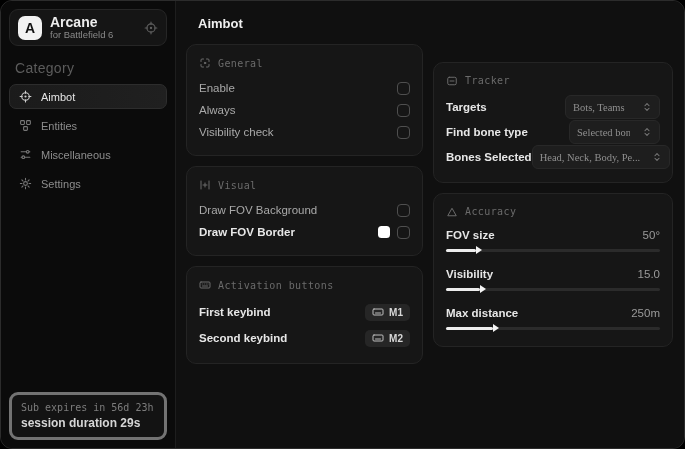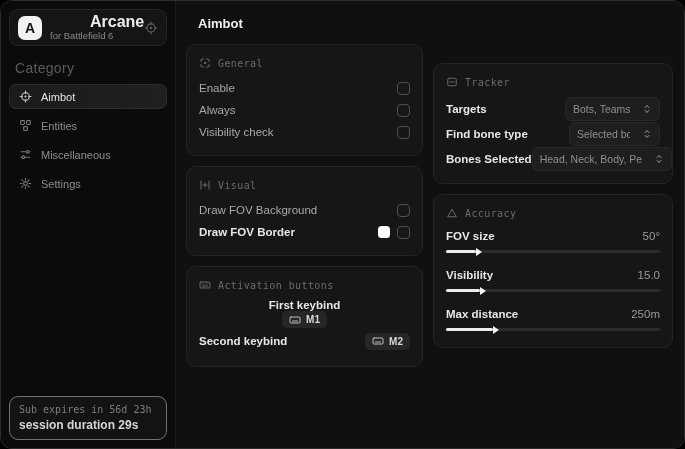--- a/index.html
+++ b/index.html
@@ -23,21 +23,21 @@
     display:flex; align-items:center; gap:8px;
     background:#151515; border:1px solid #262626; border-radius:9px;
     padding:6px 8px; height:37px;
   }
   .logo-badge {
     width:24px; height:24px; border-radius:7px; background:#f2f2f2;
     color:#121212; font-weight:bold; font-size:14px;
     display:flex; align-items:center; justify-content:center; flex:0 0 auto;
   }
   .logo-text { flex:1; min-width:0; line-height:1.15; }
-  .logo-title { font-size:16px; font-weight:bold; color:#ededed;margin-left:40px; }
+  .logo-title { font-size:14px; font-weight:bold; color:#ededed; }
   .logo-sub { font-size:9.5px; color:#8a8a8a; }
   .icon { display:inline-flex; align-items:center; justify-content:center; }
   .icon svg { width:100%; height:100%; display:block; }
   .i14 { width:14px; height:14px; }
   .i13 { width:13px; height:13px; }
   .i12 { width:12px; height:12px; }
   .i10 { width:10px; height:10px; }
   .scope-btn { color:#5f5f5f; }
   .category-label {
     font-size:14px; color:#5c5c5c; margin:14px 6px 8px 6px; letter-spacing:.3px;
@@ -48,21 +48,21 @@
     color:#8d8d8d; font-size:11px; border:1px solid transparent; cursor:default;
   }
   .nav-item .icon { color:#777; }
   .nav-item.active {
     background:linear-gradient(90deg,#1b1b1b, #202020);
     border-color:#2d2d2d; color:#e4e4e4;
   }
   .nav-item.active .icon { color:#cfcfcf; }
   .sb-spacer { flex:1; }
   .footer-card {
-    background:#131313; border:1px solid #737373; border-radius:9px;
+    background:#131313; border:3px solid #737373; border-radius:9px;
     padding:6px 9px; line-height:1.35;
   }
   .footer-line1 {
     font-family:"DejaVu Sans Mono", monospace; font-size:10px; color:#7d7d7d;
   }
   .footer-line2 { font-size:12px; font-weight:bold; color:#d6d6d6; }
   
   .main { flex:1; padding:13px 13px 0 10px; background:#101010; }
   .page-title { font-size:13px; font-weight:bold; color:#f0f0f0; margin:2px 0 13px 12px; }
   .columns { display:flex; gap:10px; align-items:center; }
@@ -92,21 +92,21 @@
   .swatch { width:12px; height:12px; border-radius:3.5px; flex:0 0 auto; }
   .keybadge {
     display:flex; align-items:center; gap:5px;
     background:#262626; border-radius:5px; padding:2.5px 7px;
     color:#d8d8d8; font-size:10px; font-weight:bold;
   }
   .keybadge .icon { color:#bdbdbd; }
   .select {
     display:flex; align-items:center; gap:12px; justify-content:space-between;
     background:#1e1e1e; border:1px solid #282828; border-radius:6px;
-    padding:11px 7px; height:20px; color:#8f8f8f; font-size:10.5px;
+    padding:11px 7px; height:20px; color:#8f8f8f; font-size:10.5px;font-family:Liberation Serif, serif;
   }
   .select .sel-text { overflow:hidden; white-space:nowrap; }
   .select .icon { color:#7a7a7a; flex:0 0 auto; }
   .w-targets { width:95px; }
   .w-bone { width:91px; }
   .w-bones { width:140px; }
   .tracker-row { min-height:25px; }
   
   .acc-row { margin-bottom:11px; }
   .acc-row:last-child { margin-bottom:2px; }
@@ -253,21 +253,21 @@
         <div class="card">
           <div class="card-header">
             <span class="icon i12">
               <svg viewBox="0 0 24 24" fill="none" stroke="currentColor" stroke-width="2" stroke-linecap="round">
                   <rect x="2" y="6" width="20" height="12" rx="2"></rect>
                   <path d="M6.5 10h.01M10.5 10h.01M14.5 10h.01M18 10h.01M7 14h10"></path>
                 </svg>
             </span>
             <span>Activation buttons</span>
           </div>
-          <div class="row" style="min-height:26px;flex-direction:column;">
+          <div class="row" style="min-height:26px;">
             <span class="lbl bright">First keybind</span>
             <span class="keybadge">
               <span class="icon i12">
                 <svg viewBox="0 0 24 24" fill="none" stroke="currentColor" stroke-width="2" stroke-linecap="round">
                     <rect x="2" y="6" width="20" height="12" rx="2"></rect>
                     <path d="M7 14h10"></path>
                   </svg>
               </span>
               <span>M1</span>
             </span>

